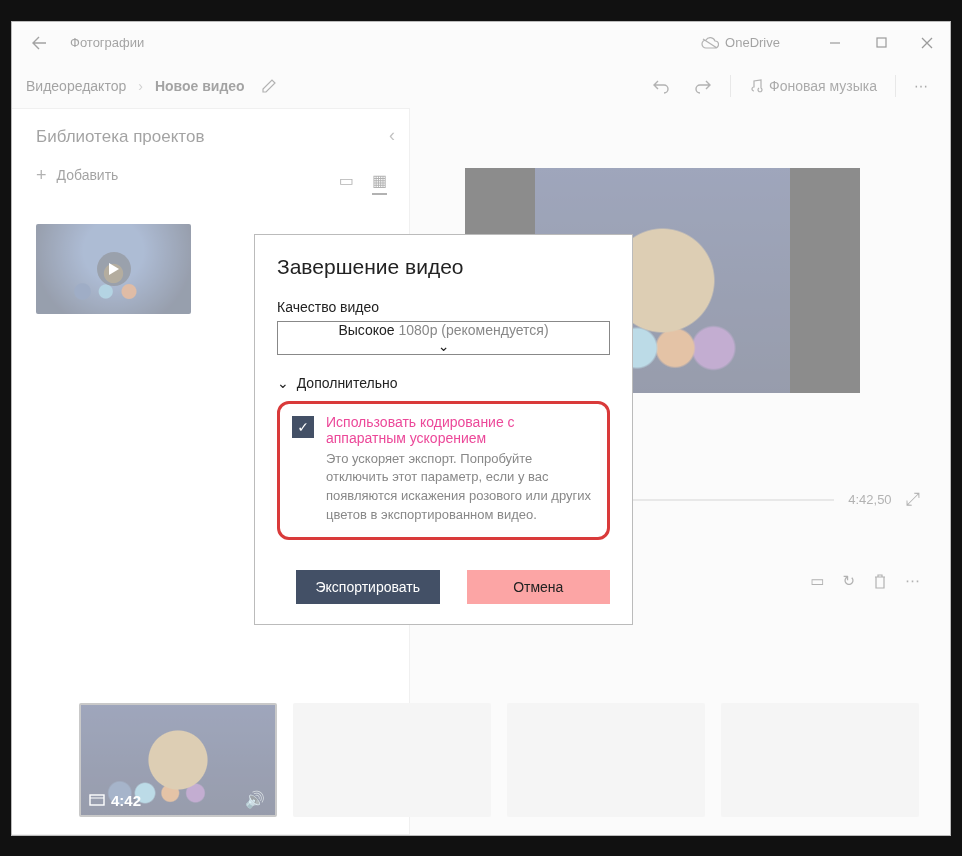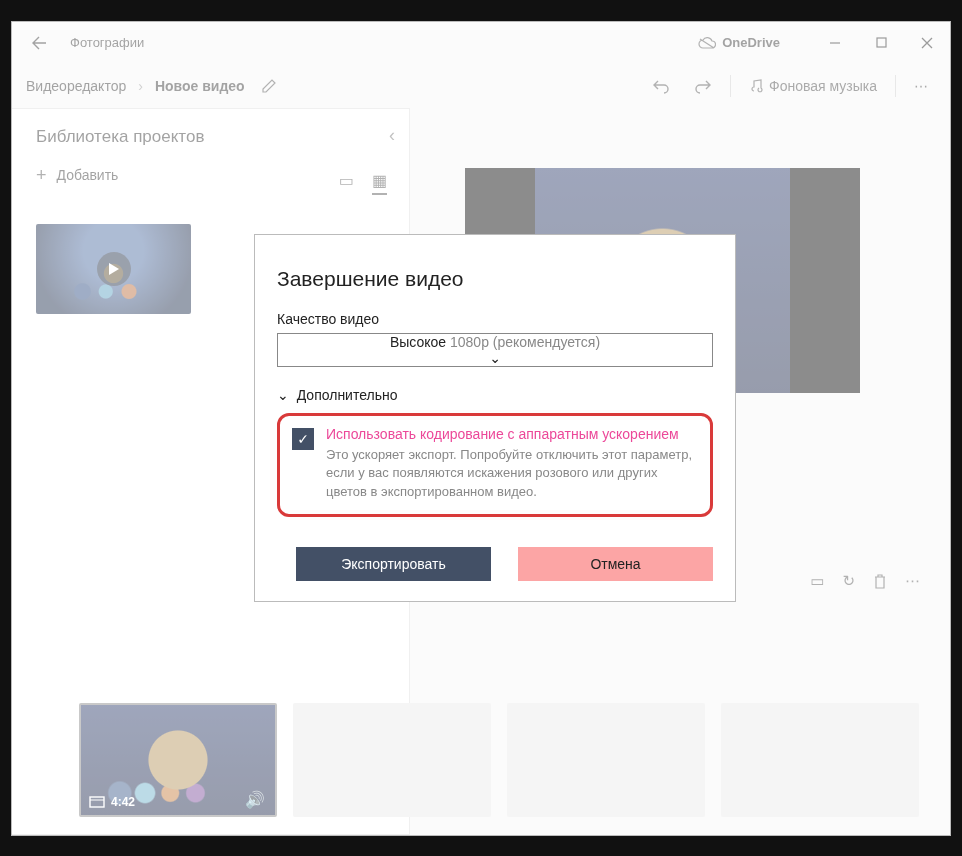--- a/index.html
+++ b/index.html
@@ -6,21 +6,21 @@
 body { background:#111; display:flex; align-items:center; justify-content:center; height:856px; width:962px; }
 .window { width:940px; height:815px; background:#f5f5f5; border:1px solid #bbb; position:relative; }
 
 
 .scrim { position:absolute; inset:0; background:rgba(255,255,255,.55); pointer-events:none; z-index:3; }
 
 
 .titlebar { height:42px; display:flex; align-items:center; padding:0 6px; position:relative; }
 .back-btn { width:42px; display:flex; align-items:center; justify-content:center; height:100%; }
 .app-title { font-size:13px; color:#333; margin-left:10px; }
-.onedrive { position:absolute; right:170px; top:0; height:100%; display:flex; align-items:center; gap:6px; font-size:13px; color:#333;font-weight:bold; }
+.onedrive { position:absolute; right:170px; top:0; height:100%; display:flex; align-items:center; gap:6px; font-size:13px; color:#333; }
 .winctl { position:absolute; right:0; top:0; height:100%; display:flex; }
 .winctl > div { width:46px; display:flex; align-items:center; justify-content:center; color:#222; font-size:14px; }
 
 
 .toolbar { height:44px; display:flex; align-items:center; padding:0 10px; font-size:14px; color:#333; position:relative; }
 .crumb { color:#333; padding:6px 4px; }
 .crumb.active { color:#333; font-weight:600; }
 .chev { margin:0 8px; color:#999; }
 .pencil { margin-left:12px; color:#555; }
 .toolbar .spacer { flex:1; }
@@ -71,25 +71,25 @@
 .storyboard { position:absolute; left:67px; bottom:18px; right:18px; display:flex; gap:16px; }
 .sb-thumb { width:198px; height:114px; background:#e8e8e8; border-radius:2px; }
 .sb-thumb.first { border:2px solid #888; position:relative; background:
  radial-gradient(circle at 50% 50%,#b3935a 26%,transparent 27%),
  radial-gradient(circle at 20% 80%,#3a5a8a 6%,transparent 7%),
  radial-gradient(circle at 33% 80%,#6ab0ca 6%,transparent 7%),
  radial-gradient(circle at 46% 80%,#c47a3a 6%,transparent 7%),
  radial-gradient(circle at 59% 80%,#7a4a9a 6%,transparent 7%),
  linear-gradient(#2a3a6a,#1a2548);
 }
-.sb-thumb.first .meta { position:absolute; left:8px; bottom:6px; color:#fff; font-size:12px; font-weight:600; display:flex; align-items:center; gap:6px; }
+.sb-thumb.first .meta { position:absolute; left:8px; bottom:6px; color:#fff; font-size:15px; font-weight:600; display:flex; align-items:center; gap:6px; }
 .sb-thumb.first .vol { position:absolute; right:10px; bottom:6px; color:#fff; font-size:16px; }
 
 
-.dialog { position:absolute; left:242px; top:212px; width:482px; background:#fff; border:1px solid #bbb; z-index:5; padding:32px 22px 20px; }
+.dialog { position:absolute; left:242px; top:212px; width:379px; background:#fff; border:1px solid #bbb; z-index:5; padding:20px 22px 20px; }
 .dlg-title { font-size:21px; color:#222; margin-bottom:20px; }
 .dlg-label { font-size:14px; color:#222; margin-bottom:6px; }
 .dlg-select { height:34px; border:1px solid #888; display:flex; align-items:center; padding:0 10px; font-size:14px; color:#222; justify-content:space-between;flex-direction:column; }
 .dlg-select .hint { color:#888; }
 .dlg-more { display:flex; align-items:center; gap:8px; margin:20px 0 10px; font-size:14px; color:#222; }
 .callout { border:3px solid #d93a3a; border-radius:12px; padding:10px 12px 12px; display:flex; gap:12px; }
 .cb { width:22px; height:22px; background:#435066; display:flex; align-items:center; justify-content:center; color:#fff; font-size:14px; flex-shrink:0; margin-top:2px; }
 .co-title { font-size:14px; color:#ec4899; }
 .co-desc { font-size:13px; color:#888; margin-top:4px; line-height:1.45; }
 .dlg-btns { display:flex; gap:8px; margin-top:30px; }
@@ -186,20 +186,28 @@
               <path d="M1 1 L11 7 L1 13 Z" fill="#fff"></path>
             </svg>
         </div>
       </div>
     </div>
 
     <div class="preview-area">
       <div class="preview">
         <div class="preview-img"></div>
       </div>
+      <div class="timeline">
+        <div class="tl-play">▷</div>
+        <div class="tl-track">
+          <div class="tl-thumb"></div>
+        </div>
+        <div class="tl-time">4:42,50</div>
+        <div class="tl-full">⤢</div>
+      </div>
       <div class="sb-tools">
         <span class="ic">⇥⇤</span>
         <span>Обрезать</span>
         <div class="fill"></div>
         <span class="ic">▭</span>
         <span class="ic">↻</span>
         <span class="ic">
           <svg width="14" height="16">
               <path d="M2 4 H12 M5 4 V2 H9 V4 M3 4 V15 H11 V4" stroke="#555" stroke-width="1.2" fill="none"></path>
             </svg>

